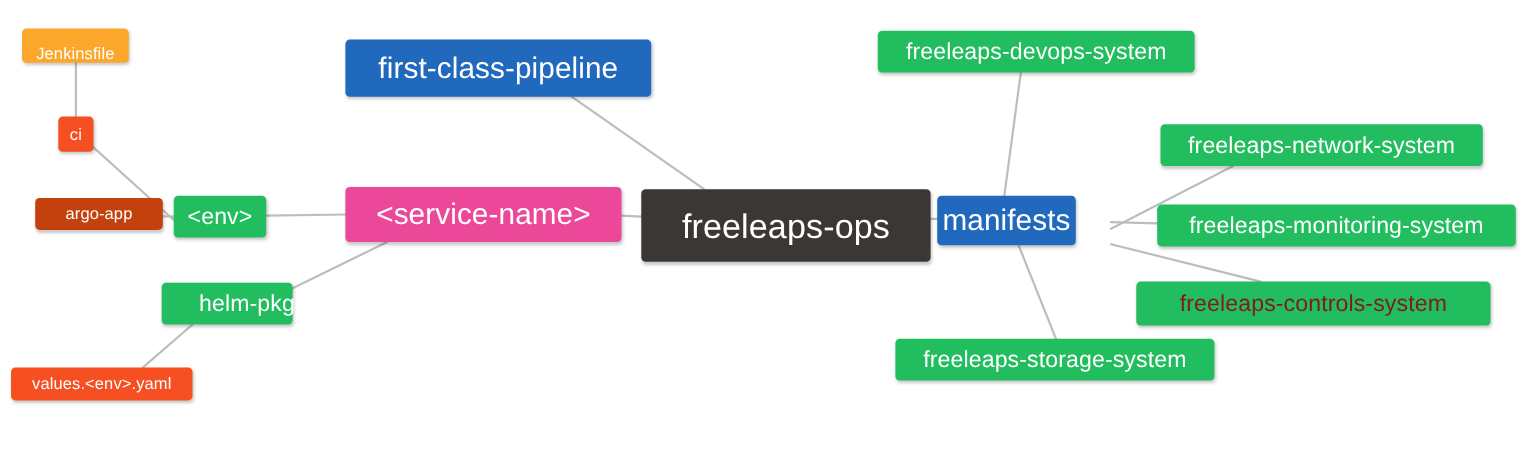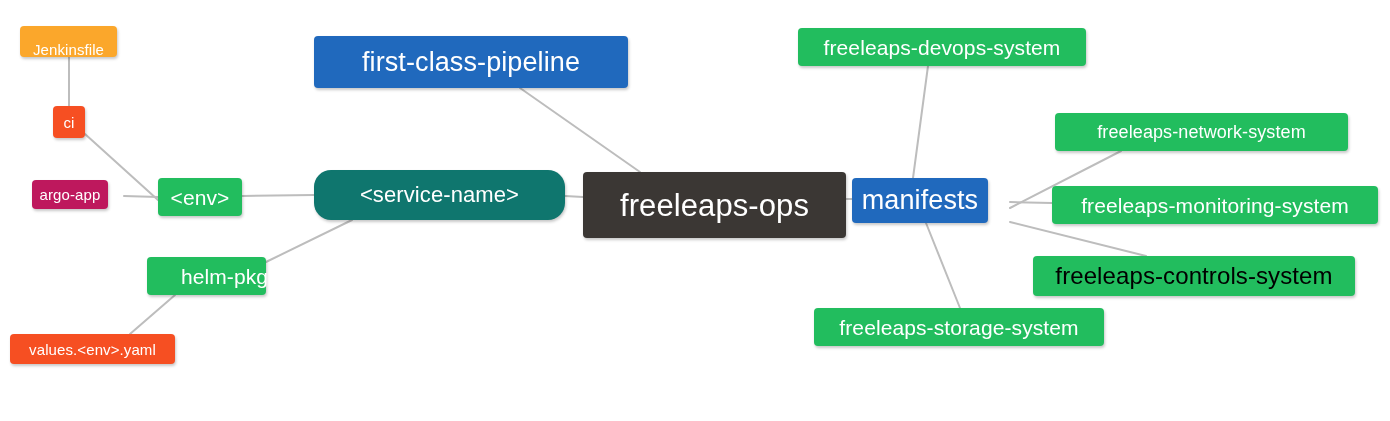--- a/index.html
+++ b/index.html
@@ -63,56 +63,56 @@
       <line x1="913" y1="178" x2="928" y2="66" stroke="#bdbdbd" stroke-width="2" stroke-linecap="round"></line>
       <line x1="1010" y1="208" x2="1121" y2="151" stroke="#bdbdbd" stroke-width="2" stroke-linecap="round"></line>
       <line x1="1010" y1="202" x2="1052" y2="203" stroke="#bdbdbd" stroke-width="2" stroke-linecap="round"></line>
       <line x1="1010" y1="222" x2="1146" y2="256" stroke="#bdbdbd" stroke-width="2" stroke-linecap="round"></line>
       <line x1="926" y1="223" x2="960" y2="308" stroke="#bdbdbd" stroke-width="2" stroke-linecap="round"></line>
     </svg>
   <div id="nodes">
       <div class="node" style="left: 583px; top: 172px; width: 263px; height: 66px; background: rgb(59, 55, 52); font-size: 31px; color: rgb(255, 255, 255);">
         <span class="node-label">freeleaps-ops</span>
       </div>
-      <div class="node" style="left: 314px; top: 170px; width: 251px; height: 50px; background: #0f766e; font-size: 22px; color: rgb(255, 255, 255); border-radius: 17px;">
+      <div class="node" style="left: 314px; top: 170px; width: 251px; height: 50px; background: #ec4899; font-size: 27px; color: rgb(255, 255, 255);">
         <span class="node-label">&lt;service-name&gt;</span>
       </div>
-      <div class="node" style="left: 314px; top: 36px; width: 314px; height: 52px; background: rgb(32, 105, 189); font-size: 27px; color: rgb(255, 255, 255);">
+      <div class="node" style="left: 314px; top: 36px; width: 278px; height: 52px; background: rgb(32, 105, 189); font-size: 27px; color: rgb(255, 255, 255);">
         <span class="node-label">first-class-pipeline</span>
       </div>
-      <div class="node" style="left: 852px; top: 178px; width: 136px; height: 45px; background: rgb(32, 105, 189); font-size: 27px; color: rgb(255, 255, 255);">
+      <div class="node" style="left: 852px; top: 178px; width: 126px; height: 45px; background: rgb(32, 105, 189); font-size: 27px; color: rgb(255, 255, 255);">
         <span class="node-label">manifests</span>
       </div>
       <div class="node" style="left: 158px; top: 178px; width: 84px; height: 38px; background: rgb(34, 189, 94); font-size: 21px; color: rgb(255, 255, 255); text-align: center;">
         <span class="node-label">&lt;env&gt;</span>
       </div>
       <div class="node" style="left: 147px; top: 257px; width: 119px; height: 38px; background: rgb(34, 189, 94); font-size: 21px; color: rgb(255, 255, 255); padding-left: 36px;">
         <span class="node-label">helm-pkg</span>
       </div>
       <div class="node" style="left: 53px; top: 106px; width: 32px; height: 32px; background: rgb(246, 79, 34); font-size: 15px; color: rgb(255, 255, 255);">
         <span class="node-label">ci</span>
       </div>
-      <div class="node" style="left: 32px; top: 180px; width: 76px; height: 29px; background: #be185d; font-size: 15px; color: rgb(255, 255, 255);">
+      <div class="node" style="left: 32px; top: 180px; width: 116px; height: 29px; background: #c2410c; font-size: 15px; color: rgb(255, 255, 255);">
         <span class="node-label">argo-app</span>
       </div>
       <div class="node" style="left: 10px; top: 334px; width: 165px; height: 30px; background: rgb(246, 79, 34); font-size: 15px; color: rgb(255, 255, 255);">
         <span class="node-label">values.&lt;env&gt;.yaml</span>
       </div>
       <div class="node" style="left: 20px; top: 26px; width: 97px; height: 31px; background: rgb(251, 167, 43); font-size: 15px; color: rgb(255, 255, 255); align-items: flex-end;">
         <span class="node-label">Jenkinsfile</span>
       </div>
       <div class="node" style="left: 798px; top: 28px; width: 288px; height: 38px; background: rgb(34, 189, 94); font-size: 21px; color: rgb(255, 255, 255); align-items: center;">
         <span class="node-label">freeleaps-devops-system</span>
       </div>
-      <div class="node" style="left: 1055px; top: 113px; width: 293px; height: 38px; background: rgb(34, 189, 94); font-size: 18px; color: rgb(255, 255, 255);">
+      <div class="node" style="left: 1055px; top: 113px; width: 293px; height: 38px; background: rgb(34, 189, 94); font-size: 21px; color: rgb(255, 255, 255);">
         <span class="node-label">freeleaps-network-system</span>
       </div>
       <div class="node" style="left: 1052px; top: 186px; width: 326px; height: 38px; background: rgb(34, 189, 94); font-size: 21px; color: rgb(255, 255, 255);">
         <span class="node-label">freeleaps-monitoring-system</span>
       </div>
-      <div class="node" style="left: 1033px; top: 256px; width: 322px; height: 40px; background: rgb(34, 189, 94); font-size: 24px; color: #000000;">
+      <div class="node" style="left: 1033px; top: 256px; width: 322px; height: 40px; background: rgb(34, 189, 94); font-size: 21px; color: #7f1d1d;">
         <span class="node-label">freeleaps-controls-system</span>
       </div>
       <div class="node" style="left: 814px; top: 308px; width: 290px; height: 38px; background: rgb(34, 189, 94); font-size: 21px; color: rgb(255, 255, 255);">
         <span class="node-label">freeleaps-storage-system</span>
       </div>
     </div>
 </div>
 
 </body></html>

